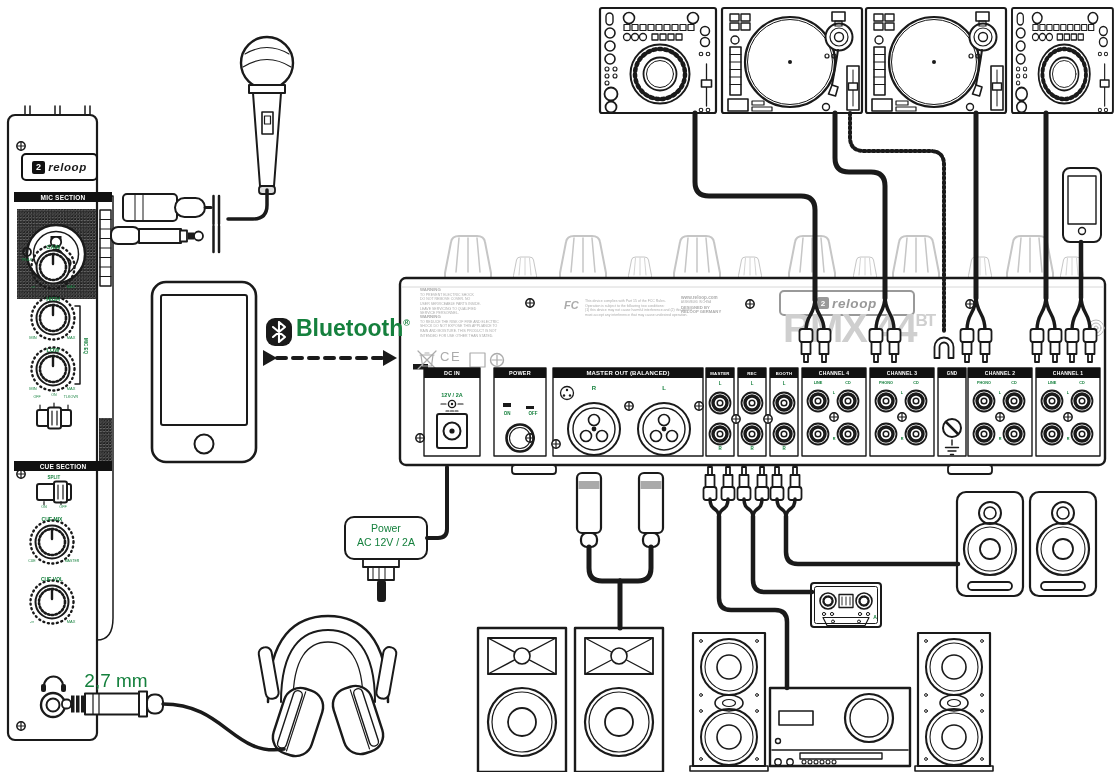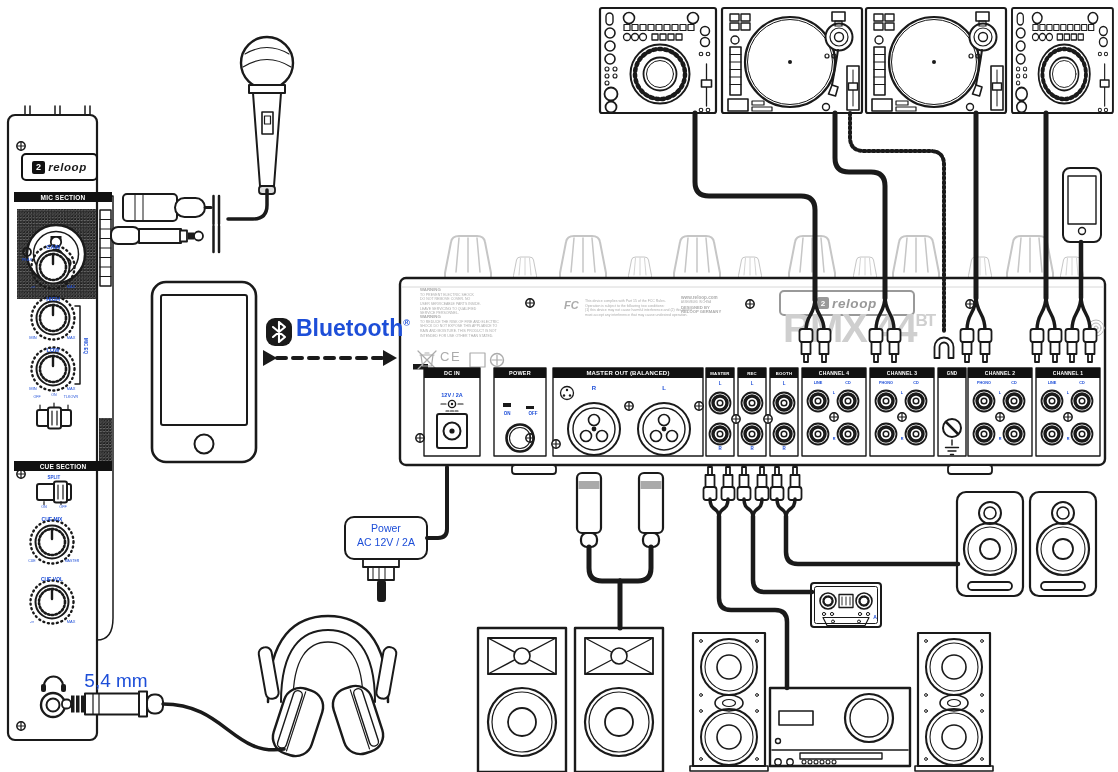--- a/index.html
+++ b/index.html
@@ -1,21 +1,21 @@
 <!DOCTYPE html>
 <html><head>
 <meta charset="utf-8">
 <style>
   html,body{margin:0;padding:0;background:#fff;}
   #stage{position:relative;width:1118px;height:772px;background:#fff;overflow:hidden;
          font-family:"Liberation Sans",sans-serif;color:#1a1a1a;}
   svg{position:absolute;left:0;top:0;}
   #labels{position:absolute;left:0;top:0;width:1118px;height:772px;z-index:2;}
   #base{z-index:1;} #cables{z-index:3;pointer-events:none;}
-  .L{position:absolute;text-align:center;line-height:1.1;white-space:nowrap;color:#1d4ed8;}
+  .L{position:absolute;text-align:center;line-height:1.1;white-space:nowrap;color:#15803d;}
   .la{text-align:left;}
   .b{font-weight:bold;}
   .bar{position:absolute;background:#111;color:#fff;font-weight:bold;display:flex;
        align-items:center;justify-content:center;letter-spacing:.2px;height:10px;}
   .gy{color:#ababab;}
   .badge{position:absolute;display:flex;align-items:center;justify-content:center;gap:3px;
          border:2px solid #111;border-radius:5px;}
   .badge .ic{display:flex;align-items:center;justify-content:center;background:#111;color:#fff;
          border-radius:2px;font-weight:900;}
   .badge .tx{font-weight:900;letter-spacing:.6px;font-style:italic;}
@@ -558,21 +558,21 @@
   <div class="bar" style="left:14px;top:461px;width:98px;font-size:6.5px;">CUE SECTION</div>
   <div class="L b" style="left:37px;top:476px;width:34px;font-size:4.5px;">SPLIT</div>
   <div class="L" style="left:37px;top:505px;width:14px;font-size:3.8px;">ON</div>
   <div class="L" style="left:54px;top:505px;width:18px;font-size:3.8px;">OFF</div>
   <div class="L b" style="left:30px;top:517px;width:44px;font-size:5px;">CUE MIX</div>
   <div class="L" style="left:20px;top:560px;width:24px;font-size:3.5px;">CUE</div>
   <div class="L" style="left:58px;top:560px;width:28px;font-size:3.5px;">MASTER</div>
   <div class="L b" style="left:30px;top:577px;width:44px;font-size:5px;">CUE VOL</div>
   <div class="L" style="left:22px;top:620px;width:20px;font-size:4px;">-∞</div>
   <div class="L" style="left:60px;top:620px;width:22px;font-size:4px;">MAX</div>
-  <div class="L" style="left:76px;top:671px;width:80px;font-size:19px;">5,4 mm</div>
+  <div class="L" style="left:76px;top:671px;width:80px;font-size:19px;">2,7 mm</div>
 
   <div class="L b la" style="left:296px;top:316px;font-size:23px;"><span>Bluetooth</span><span style="font-size:9px;position:relative;top:-10px;">®</span></div>
 
   <div class="L" style="left:346px;top:522px;width:80px;font-size:10.5px;line-height:1.3;">
     <div>Power</div>
     <div>AC 12V / 2A</div>
   </div>
 
   <div class="L la gy" style="left:420px;top:287px;width:115px;font-size:3.5px;line-height:1.32;">
     <div class="b" style="font-size:4.3px;">WARNING</div>

